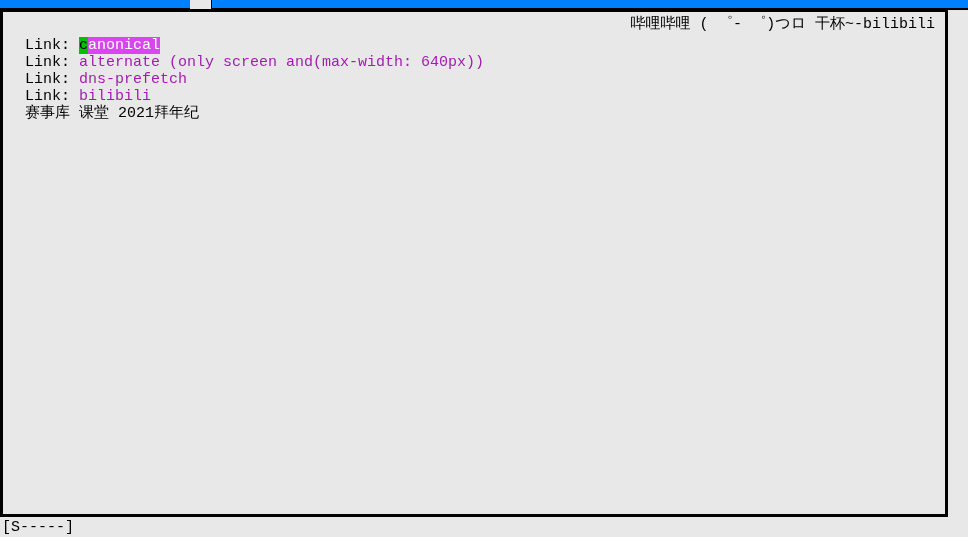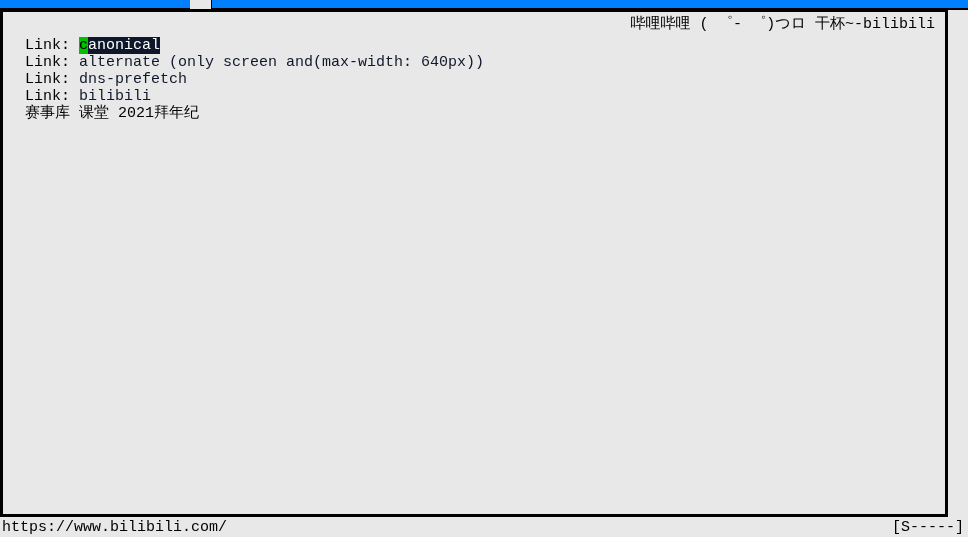--- a/index.html
+++ b/index.html
@@ -68,23 +68,23 @@
   }
   .title-right {
     text-align: right;
     padding-right: 10px;
     padding-left: 0;
     padding-top: 4px;
     white-space: pre;
     color: #000;
   }
   .link-label { color: #000; margin-top: 12px; }
-  .link-val { color: #0f172a; }
+  .link-val { color: #a21caf; }
   .link-val.selected {
-    background: #0f172a;
+    background: #d946ef;
     color: #fff;
   }
   .cursor-block {
     background: #00c000;
     color: #000;
   }
   .statusbar {
     height: 20px;
     display: flex;
     justify-content: space-between;
@@ -118,17 +118,16 @@
 <span class="link-label">Link: </span><span class="link-val">alternate (only screen and(max-width: 640px))</span>
 <span class="link-label">Link: </span><span class="link-val">dns-prefetch</span>
 <span class="link-label">Link: </span><span class="link-val">bilibili</span>
 <span>赛事库 课堂 2021拜年纪</span></div>
 
   </div>
 
   <div class="vscroll"></div>
 
   <div class="statusbar">
-    <span>https://www.bilibili.com/</span>
     <span class="status-right">[S-----]</span>
   </div>
 
 </div>
 
 </body></html>

